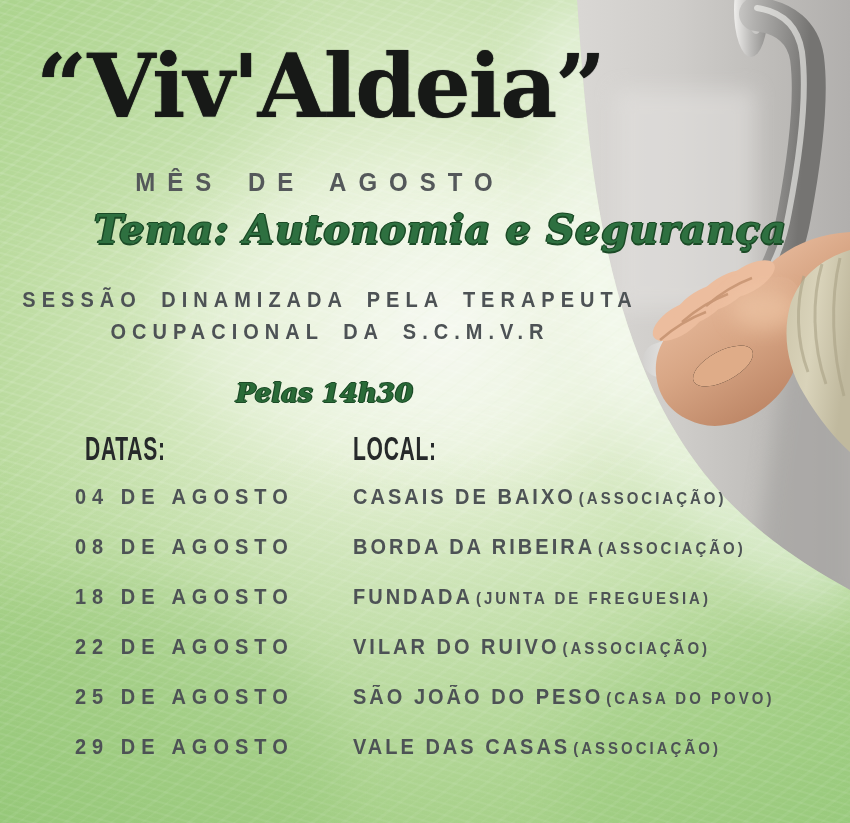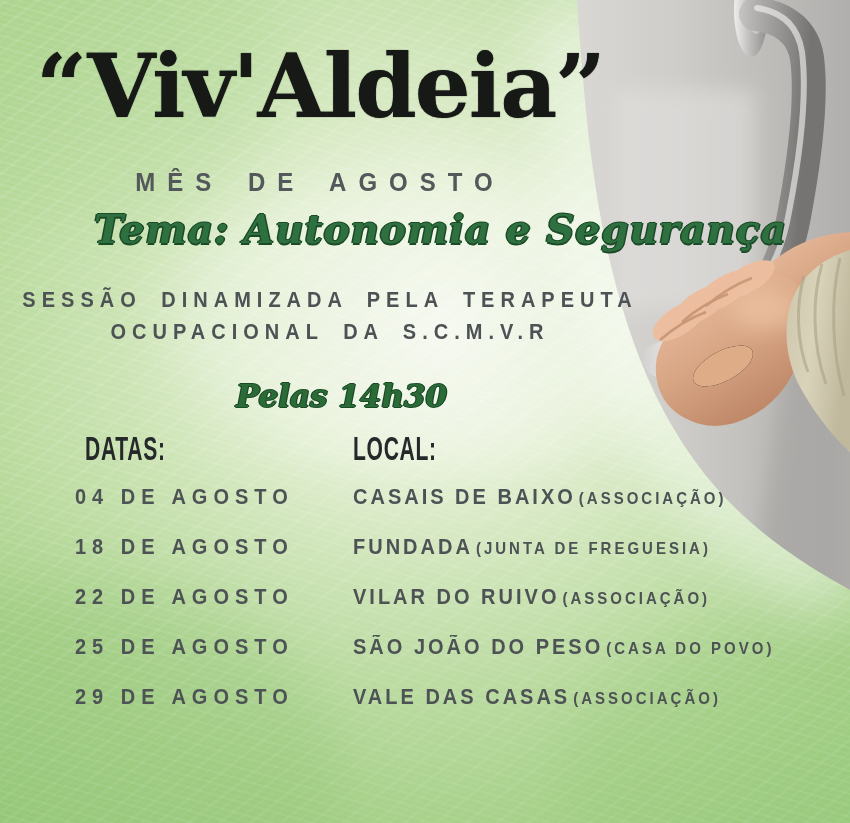--- a/index.html
+++ b/index.html
@@ -64,21 +64,21 @@
     color:var(--body-text,#4d5255);
     font-weight:bold;
     transform:scaleY(1.1);
   }
   .session1{top:288px;}
   .session2{top:320px;}
   .time{
     left:236px; top:378px;
     font-family:"DejaVu Serif", serif;
     font-style:italic; font-weight:700;
-    font-size:31px;
+    font-size:26px;
     color:var(--time-text,#2a6b38);
     text-shadow:
       -1.2px 0 var(--theme-outline,#1b4a26),
        1.2px 0 var(--theme-outline,#1b4a26),
        0 -1.2px var(--theme-outline,#1b4a26),
        0  1.2px var(--theme-outline,#1b4a26);
   }
 
   .hdr{
     position:absolute; top:431px;
@@ -256,20 +256,24 @@
 
   <div class="hdr dates">DATAS:</div>
   <div class="hdr local">LOCAL:</div>
 
   <div class="rows">
     <div class="row">
       <span class="date">04 DE AGOSTO</span>
       <span class="loc"><span>CASAIS DE BAIXO</span><span class="venue">(ASSOCIAÇÃO)</span></span>
     </div>
     <div class="row">
+      <span class="date">08 DE AGOSTO</span>
+      <span class="loc"><span>BORDA DA RIBEIRA</span><span class="venue">(ASSOCIAÇÃO)</span></span>
+    </div>
+    <div class="row">
       <span class="date">18 DE AGOSTO</span>
       <span class="loc"><span>FUNDADA</span><span class="venue">(JUNTA DE FREGUESIA)</span></span>
     </div>
     <div class="row">
       <span class="date">22 DE AGOSTO</span>
       <span class="loc"><span>VILAR DO RUIVO</span><span class="venue">(ASSOCIAÇÃO)</span></span>
     </div>
     <div class="row">
       <span class="date">25 DE AGOSTO</span>
       <span class="loc"><span>SÃO JOÃO DO PESO</span><span class="venue">(CASA DO POVO)</span></span>

